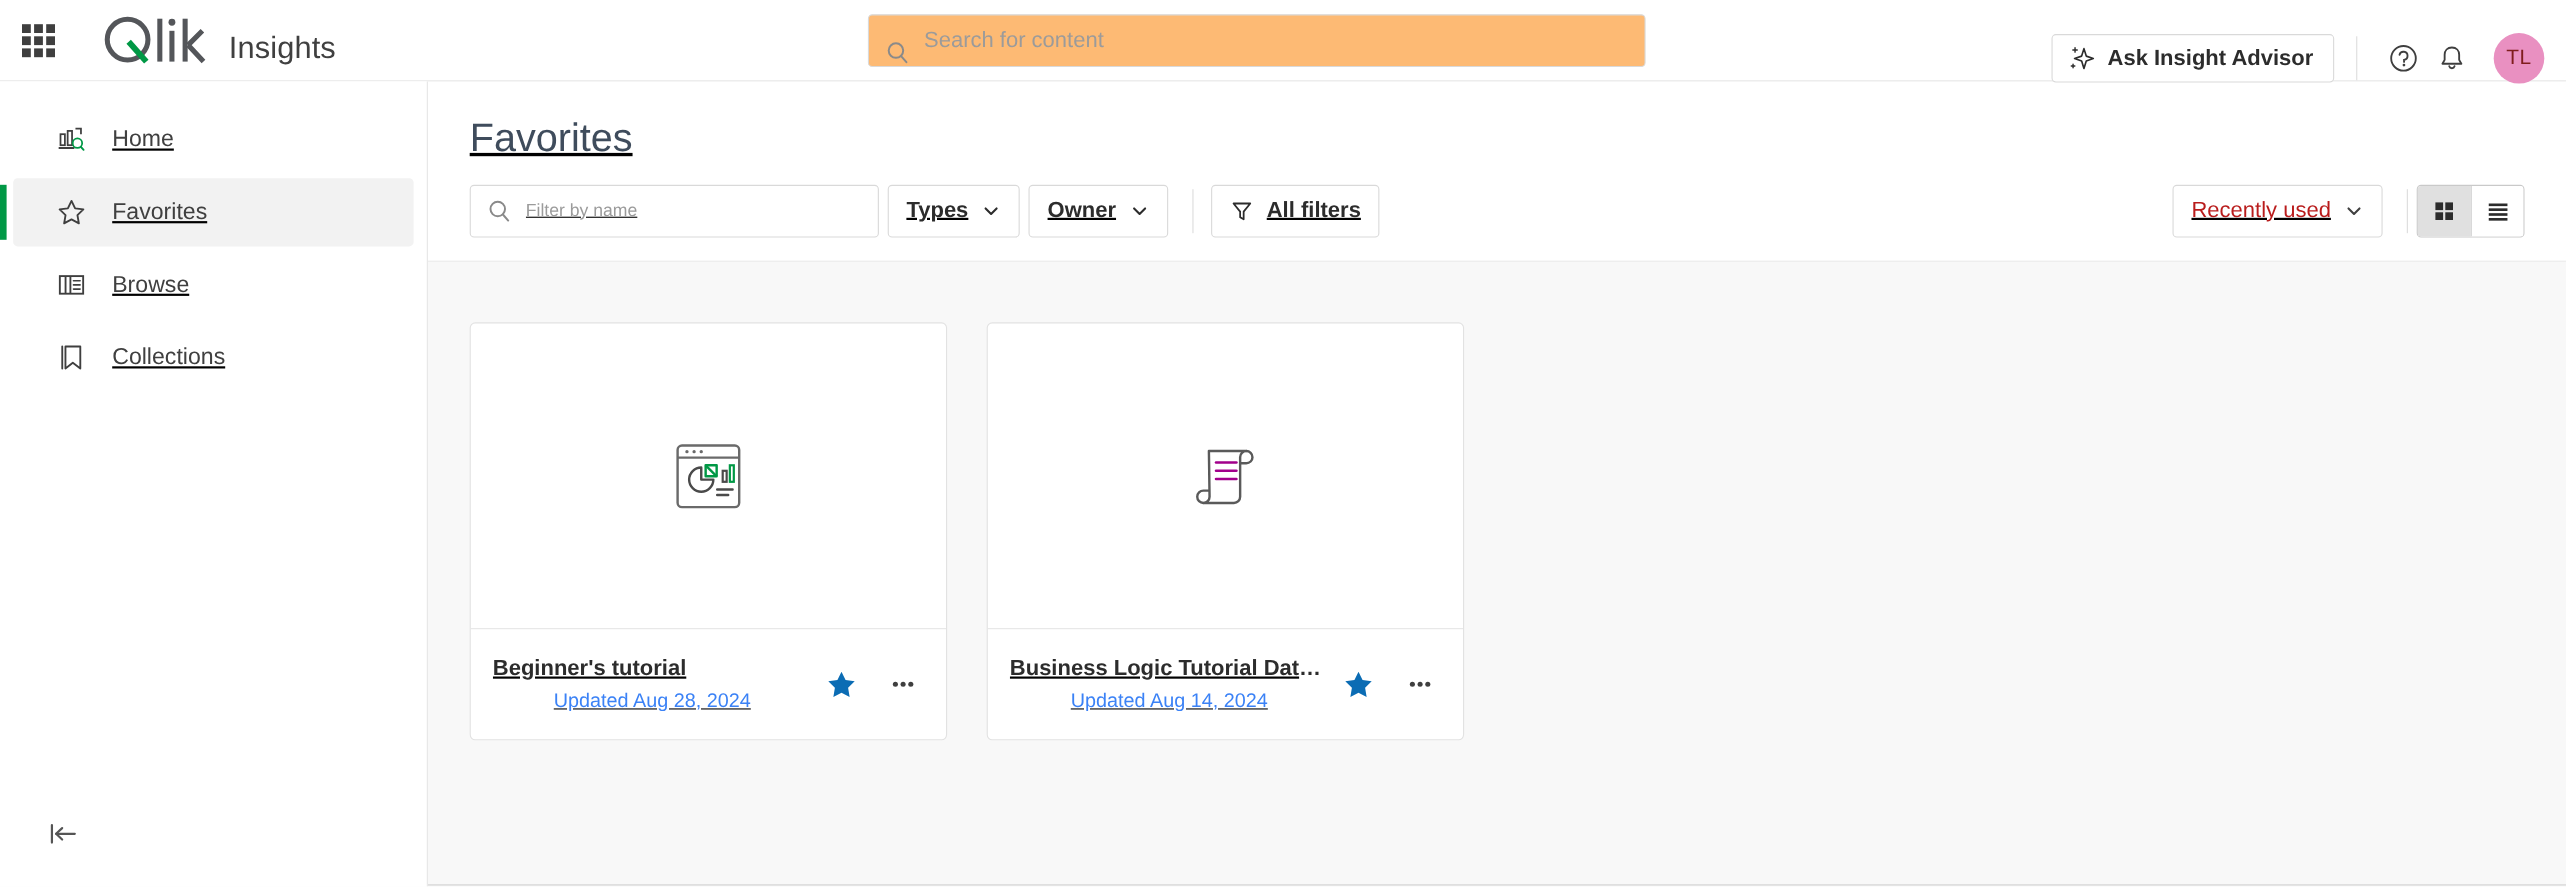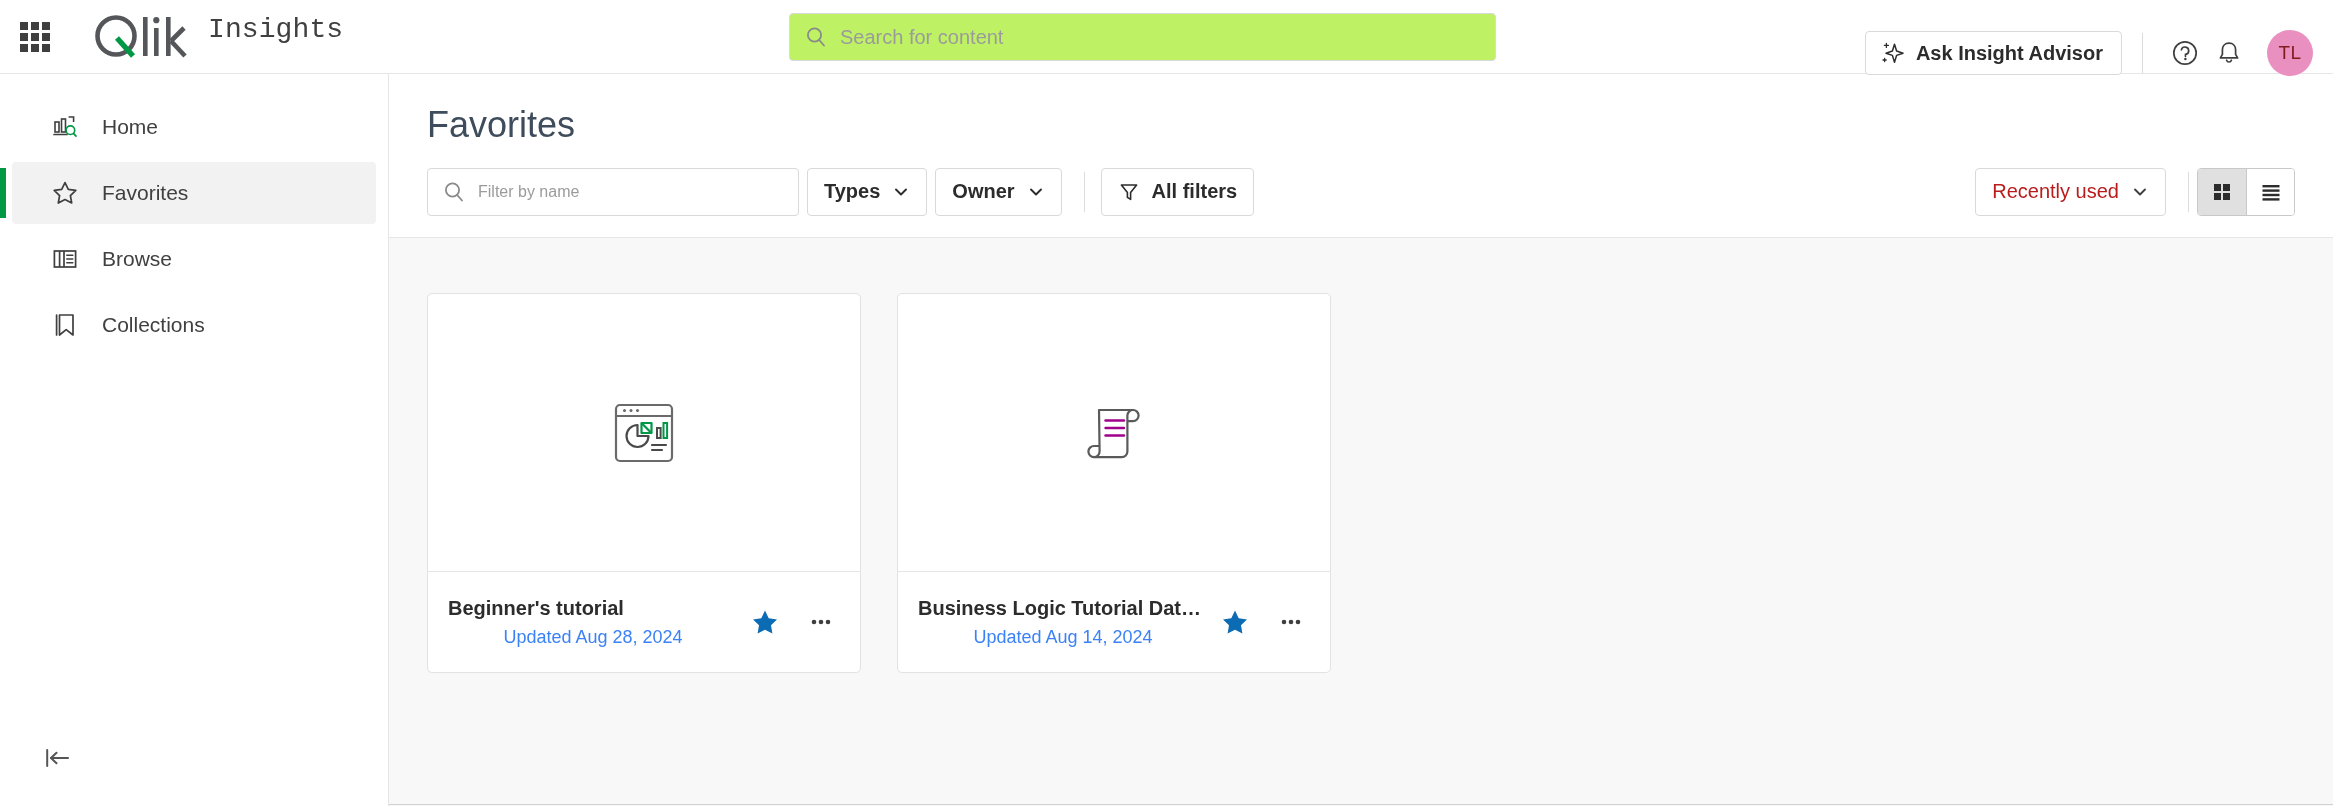--- a/index.html
+++ b/index.html
@@ -44,47 +44,46 @@
     gap: 3px;
     align-content: center;
     justify-content: center;
     cursor: pointer;
     border-radius: 3px;
   }
   .waffle i { background: #3f3f3f; display: block; width: 8px; height: 8px; }
 
   .brand {
     display: flex;
-    align-items: flex-start;
+    align-items: flex-end;
     margin-left: 40px;
     gap: 18px;
     cursor: pointer;
-    font-family: Liberation Mono, monospace;
   }
   .qlik-logo { display: block; }
   .brand-title {
     font-size: 28px;
     color: #404040;
     font-weight: 400;
     letter-spacing: .1px;
     white-space: nowrap;
   }
 
   
   .global-search {
     position: absolute;
     left: 789px;
     top: 13px;
     width: 707px;
     height: 48px;
     border: 1px solid #d9d9d9;
     border-radius: 4px;
-    background: #bef264;
-    display: flex;
-    align-items: center;
+    background: #fdba74;
+    display: flex;
+    align-items: flex-end;
     padding: 0 14px;
     gap: 12px;
   }
   .global-search input {
     border: 0;
     outline: none;
     font-size: 20px;
     font-family: "Liberation Sans", sans-serif;
     color: #404040;
     background: transparent;
@@ -149,20 +148,21 @@
     cursor: pointer;
     letter-spacing: .5px;
     font-family: "Liberation Sans", sans-serif;
   }
 
   
   .body {
     flex: 1;
     display: flex;
     min-height: 0;
+    text-decoration: underline;
   }
 
   
   .sidebar {
     width: 389px;
     flex: 0 0 389px;
     background: #ffffff;
     border-right: 1px solid #e6e6e6;
     position: relative;
     padding-top: 22px;

